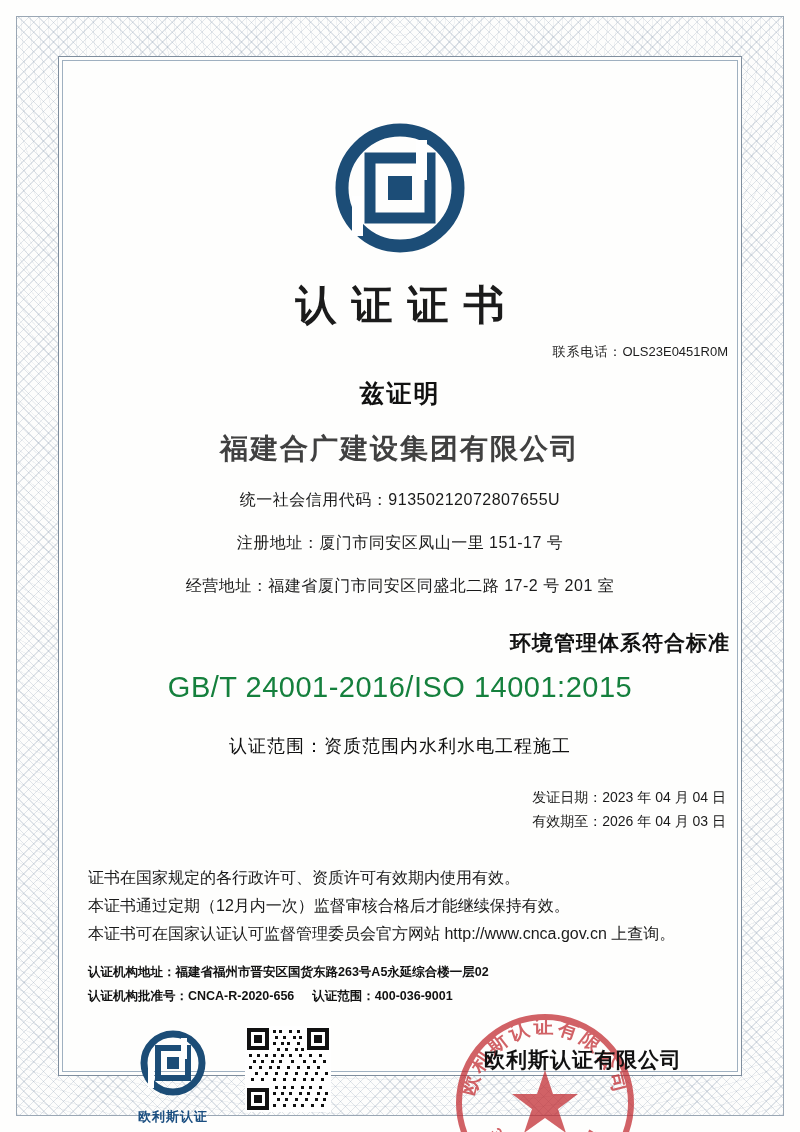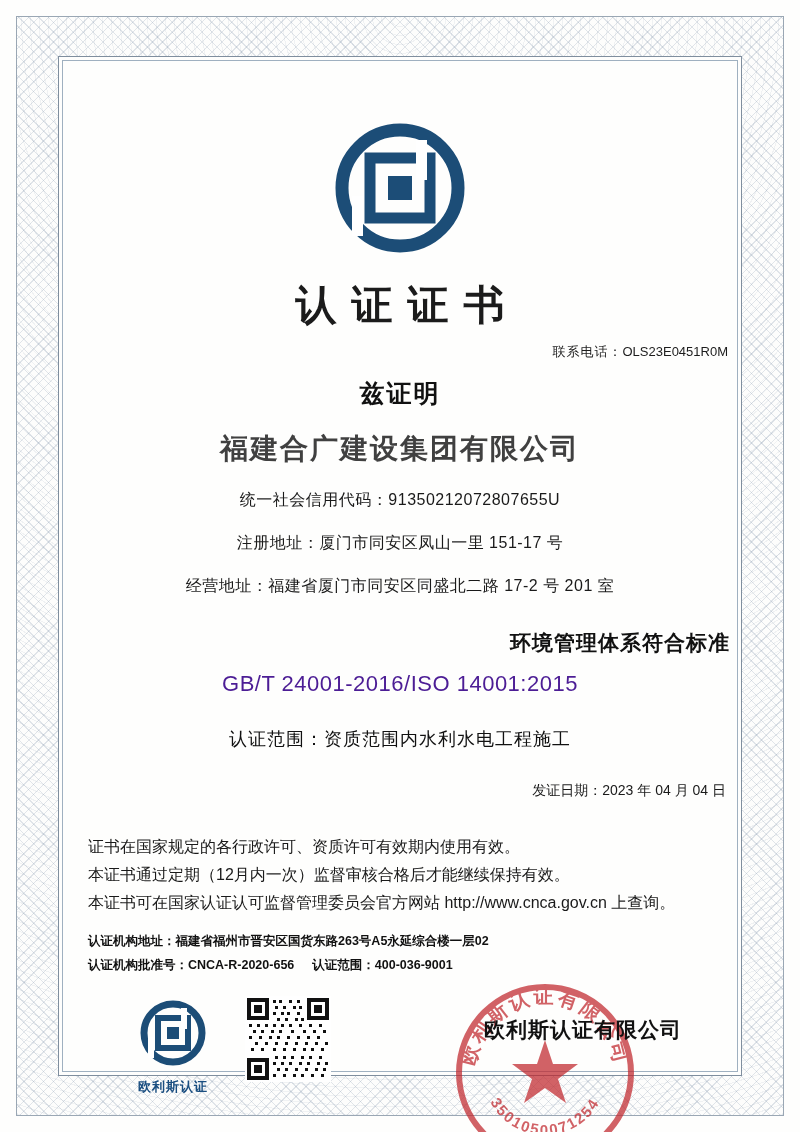--- a/index.html
+++ b/index.html
@@ -99,22 +99,22 @@
   .standard-head {
     text-align: right;
     font-weight: bold;
     font-size: 21px;
     color: #111;
     margin-top: 32px;
     letter-spacing: 1px;
   }
   .standard-code {
     text-align: center;
-    font-size: 22px;
-    color: #4c1d95;
+    font-size: 29px;
+    color: #15803d;
     margin-top: 14px;
     letter-spacing: .5px;
   }
   .scope {
     text-align: center;
     font-size: 18px;
     color: #111;
     margin-top: 30px;
     letter-spacing: 1px;
   }
@@ -236,20 +236,23 @@
     <div class="standard-head">环境管理体系符合标准</div>
     <div class="standard-code">GB/T 24001-2016/ISO 14001:2015</div>
 
     <div class="scope">
       <span>认证范围：</span><span>资质范围内水利水电工程施工</span>
     </div>
 
     <div class="dates">
       <div>
         <span>发证日期：</span><span>2023 年 04 月 04 日</span>
+      </div>
+      <div>
+        <span>有效期至：</span><span>2026 年 04 月 03 日</span>
       </div>
     </div>
 
     <div class="notes">
       <div>证书在国家规定的各行政许可、资质许可有效期内使用有效。</div>
       <div>本证书通过定期（12月内一次）监督审核合格后才能继续保持有效。</div>
       <div>本证书可在国家认证认可监督管理委员会官方网站 http://www.cnca.gov.cn 上查询。</div>
     </div>
 
     <div class="org-lines">

